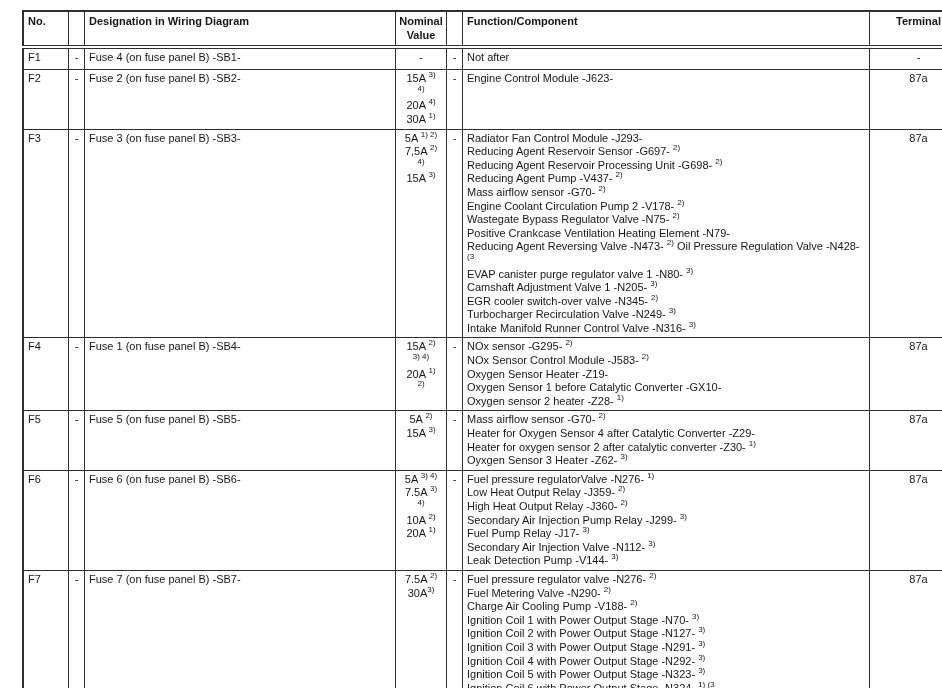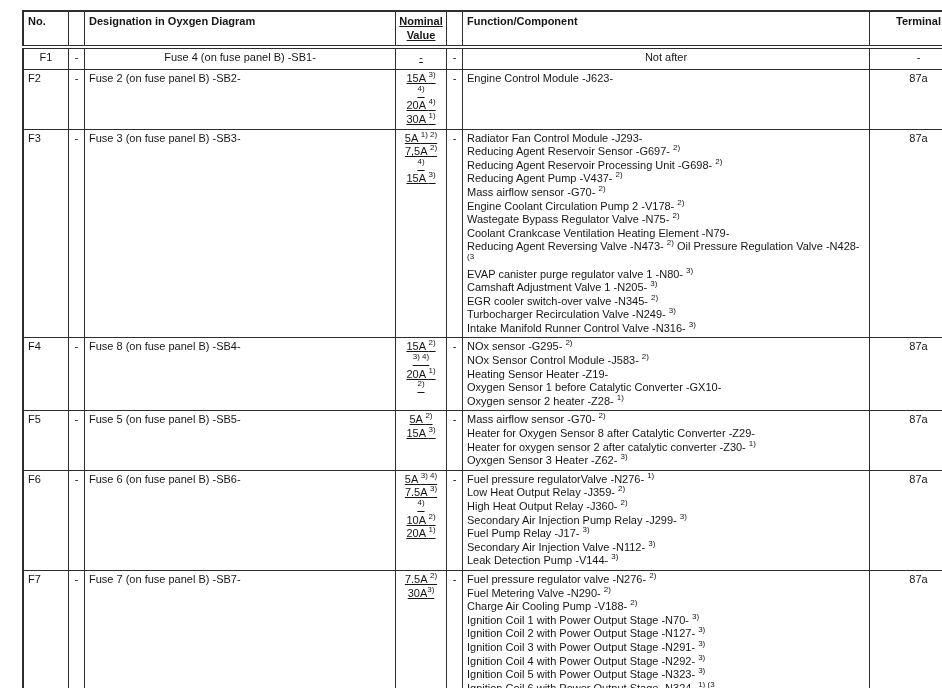--- a/index.html
+++ b/index.html
@@ -28,39 +28,39 @@
   thead th {
     border-bottom:4px double #2e2e2e;
     font-weight:bold;
     text-align:left;
     padding-top:3px;
     padding-bottom:3px;
   }
   .c-no   { width:36px; }
   .c-dash { width:13px; text-align:center; padding-left:1px; padding-right:1px; }
   .c-desig{ width:302px; }
-  .c-nom  { width:48px; text-align:center; padding-left:1px; padding-right:1px;text-decoration:underline; }
+  .c-nom  { width:48px; text-align:center; padding-left:1px; padding-right:1px; }
   .c-func { width:398px;margin-left:24px; }
   .c-term { width:89px; text-align:center; }
   thead .c-nom, thead .c-term { text-align:center; }
   sup { font-size:8px; line-height:0; }
   .line { min-height:13.6px; }
-  tr.r-f1 td { height:16px;text-align:center; }
+  tr.r-f1 td { height:16px; }
   tr.r-f7 td { height:134px; }
 </style>
 </head>
 <body>
 
 <div class="page">
   <table class="fuse">
     <thead>
       <tr>
         <th class="c-no">No.</th>
         <th class="c-dash"></th>
-        <th class="c-desig">Designation in Oyxgen Diagram</th>
+        <th class="c-desig">Designation in Wiring Diagram</th>
         <th class="c-nom">Nominal Value</th>
         <th class="c-dash"></th>
         <th class="c-func">Function/Component</th>
         <th class="c-term">Terminal</th>
       </tr>
     </thead>
     <tbody id="rows">
         <tr class="r-f1">
     <td class="c-no">F1</td>
     <td class="c-dash">-</td>
@@ -102,62 +102,62 @@
           </td>
     <td class="c-dash">-</td>
     <td class="c-func">
             <div class="line">Radiator Fan Control Module -J293-</div>
             <div class="line">Reducing Agent Reservoir Sensor -G697- <sup>2)</sup></div>
             <div class="line">Reducing Agent Reservoir Processing Unit -G698- <sup>2)</sup></div>
             <div class="line">Reducing Agent Pump -V437- <sup>2)</sup></div>
             <div class="line">Mass airflow sensor -G70- <sup>2)</sup></div>
             <div class="line">Engine Coolant Circulation Pump 2 -V178- <sup>2)</sup></div>
             <div class="line">Wastegate Bypass Regulator Valve -N75- <sup>2)</sup></div>
-            <div class="line">Coolant Crankcase Ventilation Heating Element -N79-</div>
+            <div class="line">Positive Crankcase Ventilation Heating Element -N79-</div>
             <div class="line">Reducing Agent Reversing Valve -N473- <sup>2)</sup> Oil Pressure Regulation Valve -N428- <sup>(3</sup></div>
             <div class="line">EVAP canister purge regulator valve 1 -N80- <sup>3)</sup></div>
             <div class="line">Camshaft Adjustment Valve 1 -N205- <sup>3)</sup></div>
             <div class="line">EGR cooler switch-over valve -N345- <sup>2)</sup></div>
             <div class="line">Turbocharger Recirculation Valve -N249- <sup>3)</sup></div>
             <div class="line">Intake Manifold Runner Control Valve -N316- <sup>3)</sup></div>
           </td>
     <td class="c-term">87a</td>
   </tr>
         <tr class="r-f4">
     <td class="c-no">F4</td>
     <td class="c-dash">-</td>
-    <td class="c-desig">Fuse 8 (on fuse panel B) -SB4-</td>
+    <td class="c-desig">Fuse 1 (on fuse panel B) -SB4-</td>
     <td class="c-nom">
             <div class="line">15A <sup>2)</sup></div>
             <div class="line"><sup>3) 4)</sup></div>
             <div class="line">20A <sup>1)</sup></div>
             <div class="line"><sup>2)</sup></div>
           </td>
     <td class="c-dash">-</td>
     <td class="c-func">
             <div class="line">NOx sensor -G295- <sup>2)</sup></div>
             <div class="line">NOx Sensor Control Module -J583- <sup>2)</sup></div>
-            <div class="line">Heating Sensor Heater -Z19-</div>
+            <div class="line">Oxygen Sensor Heater -Z19-</div>
             <div class="line">Oxygen Sensor 1 before Catalytic Converter -GX10-</div>
             <div class="line">Oxygen sensor 2 heater -Z28- <sup>1)</sup></div>
           </td>
     <td class="c-term">87a</td>
   </tr>
         <tr class="r-f5">
     <td class="c-no">F5</td>
     <td class="c-dash">-</td>
     <td class="c-desig">Fuse 5 (on fuse panel B) -SB5-</td>
     <td class="c-nom">
             <div class="line">5A <sup>2)</sup></div>
             <div class="line">15A <sup>3)</sup></div>
           </td>
     <td class="c-dash">-</td>
     <td class="c-func">
             <div class="line">Mass airflow sensor -G70- <sup>2)</sup></div>
-            <div class="line">Heater for Oxygen Sensor 8 after Catalytic Converter -Z29-</div>
+            <div class="line">Heater for Oxygen Sensor 4 after Catalytic Converter -Z29-</div>
             <div class="line">Heater for oxygen sensor 2 after catalytic converter -Z30- <sup>1)</sup></div>
             <div class="line">Oyxgen Sensor 3 Heater -Z62- <sup>3)</sup></div>
           </td>
     <td class="c-term">87a</td>
   </tr>
         <tr class="r-f6">
     <td class="c-no">F6</td>
     <td class="c-dash">-</td>
     <td class="c-desig">Fuse 6 (on fuse panel B) -SB6-</td>
     <td class="c-nom">

